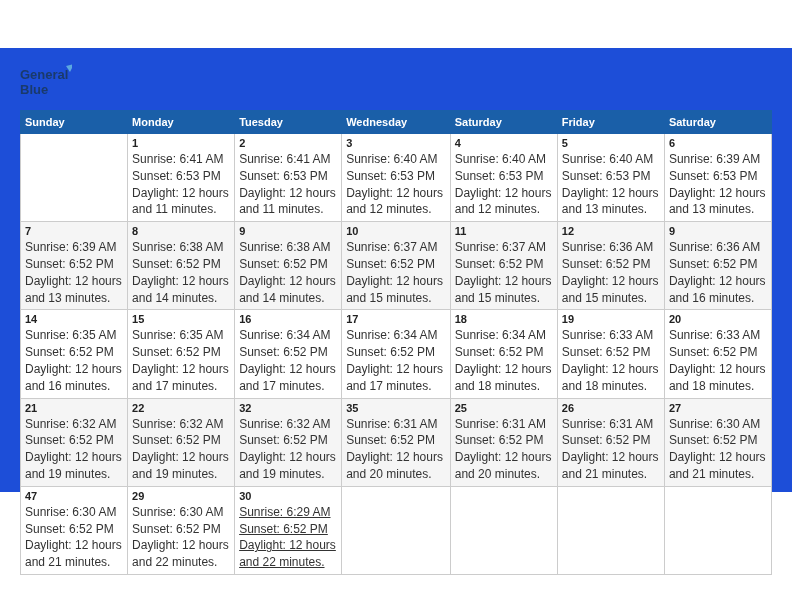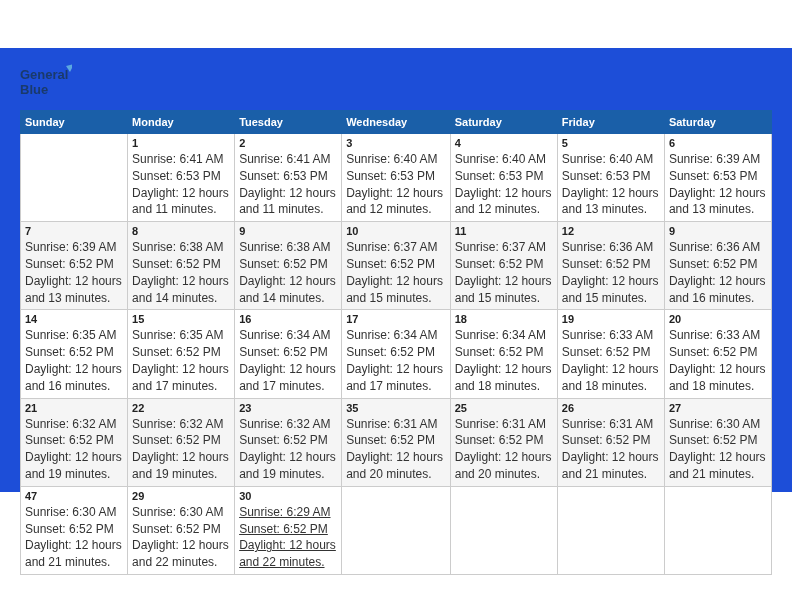--- a/index.html
+++ b/index.html
@@ -271,21 +271,21 @@
 and 19 minutes.</div>
           </td>
           <td>
             <div class="day-num">22</div>
             <div class="day-detail" style="white-space: pre-line;">Sunrise: 6:32 AM
 Sunset: 6:52 PM
 Daylight: 12 hours
 and 19 minutes.</div>
           </td>
           <td>
-            <div class="day-num">23</div>
+            <div class="day-num">32</div>
             <div class="day-detail" style="white-space: pre-line;">Sunrise: 6:32 AM
 Sunset: 6:52 PM
 Daylight: 12 hours
 and 19 minutes.</div>
           </td>
           <td>
             <div class="day-num">35</div>
             <div class="day-detail" style="white-space: pre-line;">Sunrise: 6:31 AM
 Sunset: 6:52 PM
 Daylight: 12 hours

